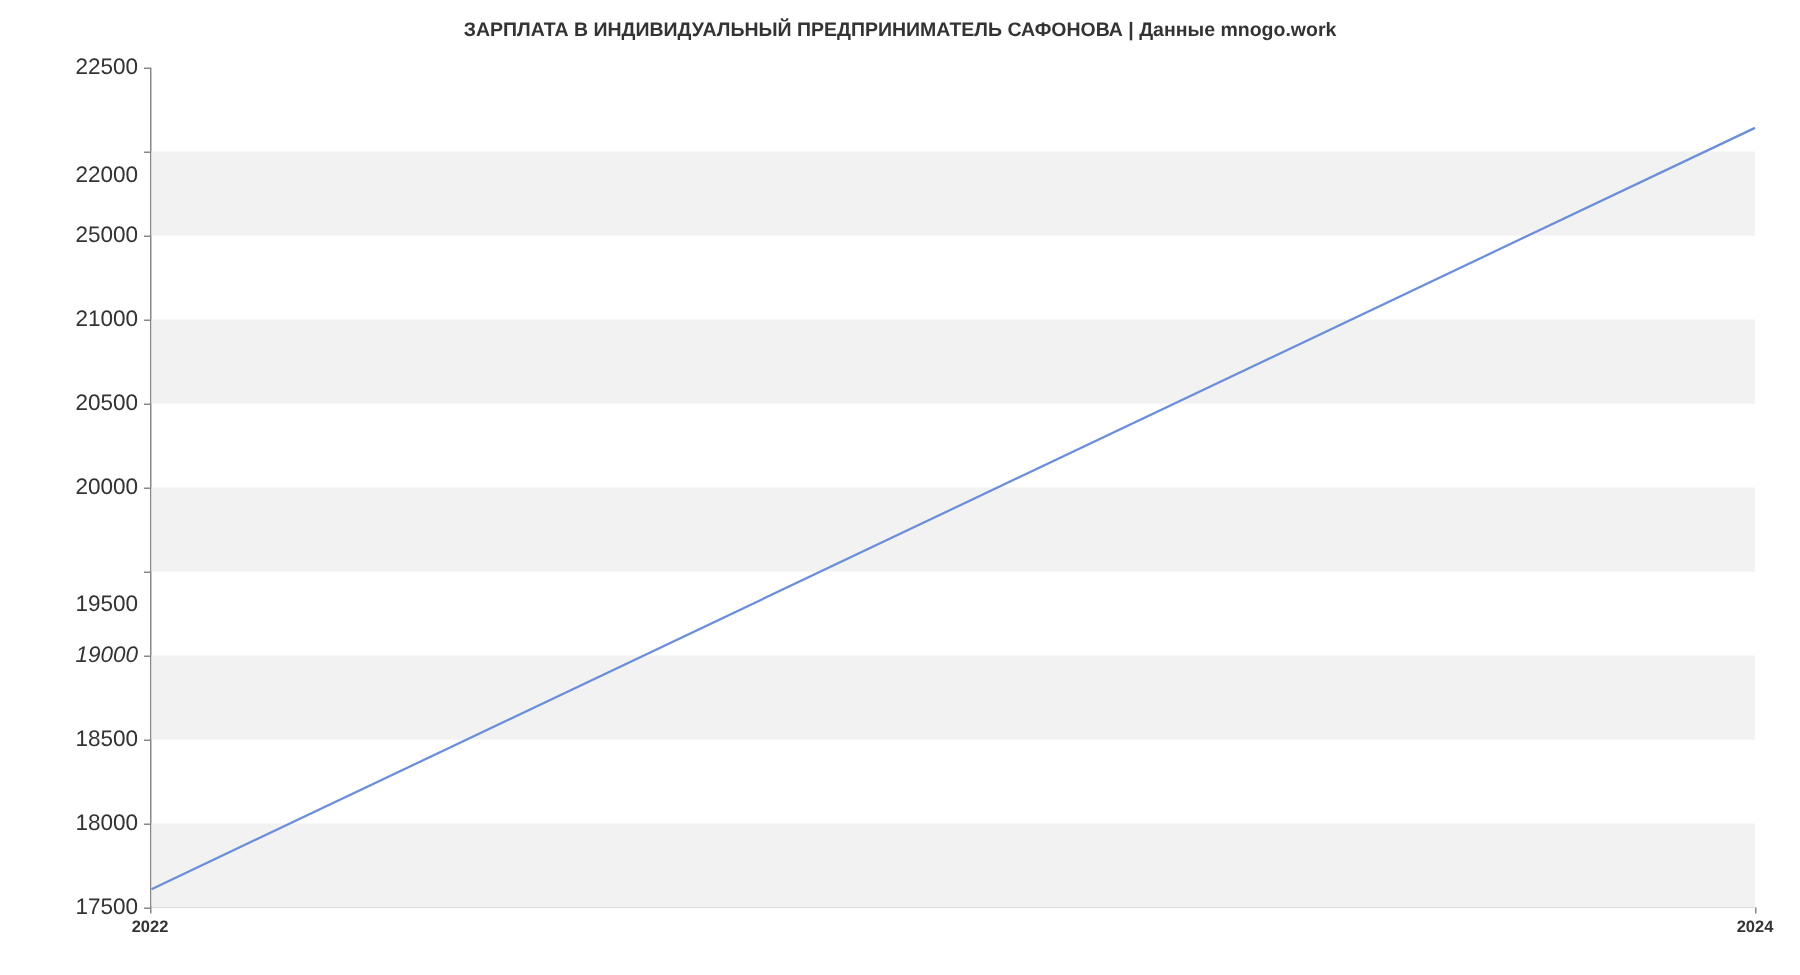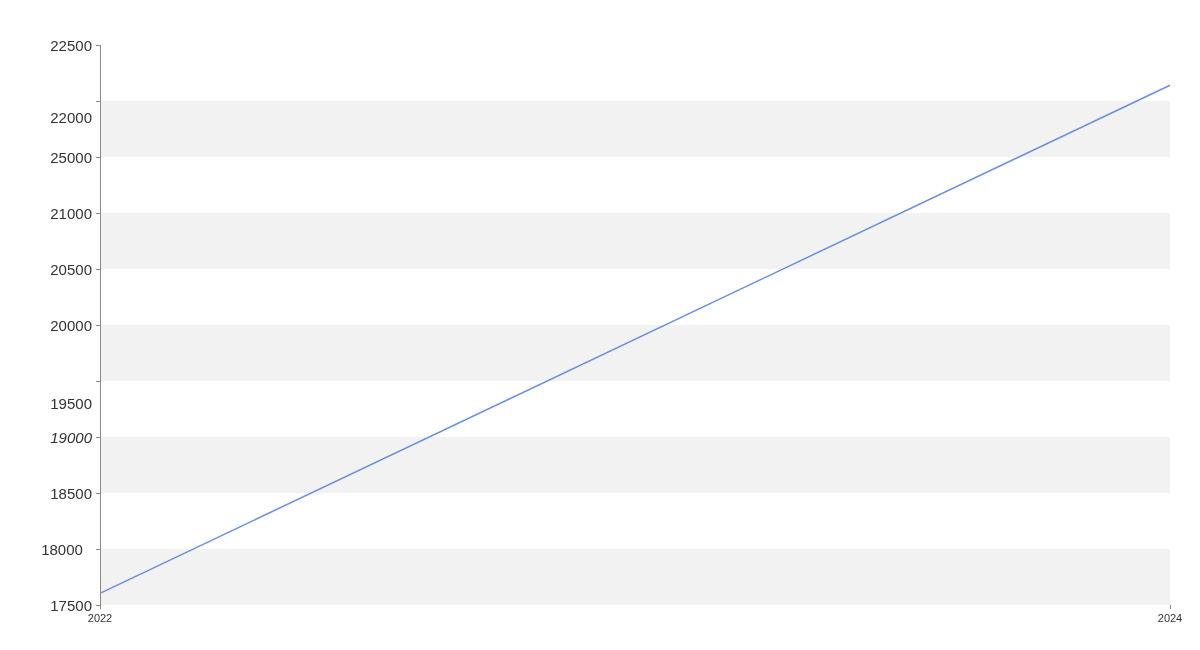--- a/index.html
+++ b/index.html
@@ -2,43 +2,44 @@
 <html><head>
   <meta charset="utf-8">
   <style>
     * { margin: 0; padding: 0; box-sizing: border-box; }
     html, body { width: 1200px; height: 650px; background: #ffffff; font-family: Arial, sans-serif; }
     .chart-container { position: relative; width: 1200px; height: 650px; }
     .chart-title { text-align: center; font-size: 13px; color: #333; padding-top: 12px; font-weight: bold; }
     .plot-area { position: absolute; left: 100px; top: 45px; width: 1070px; height: 560px; border-left: 1px solid #888; border-bottom: 1px solid #888; }
     .grid-band { position: absolute; left: 0; width: 100%; background: #f2f2f2; }
     .y-tick-label { position: absolute; right: 1108px; font-size: 15px; color: #333; transform: translateY(-50%); text-align: right; width: 60px; }
-    .x-tick-label { position: absolute; top: 612px; font-size: 11px; color: #333; transform: translateX(-50%); }
+    .x-tick-label { position: absolute; top: 612px; font-size: 11px; color: #333; transform: translateX(-50%); font-weight: bold; }
     .tick-mark-y { position: absolute; left: 96px; width: 4px; height: 1px; background: #888; }
     .tick-mark-x { position: absolute; top: 605px; width: 1px; height: 4px; background: #888; }
     svg.line-svg { position: absolute; left: 0; top: 0; width: 100%; height: 100%; overflow: visible; }
   </style>
 </head>
 <body>
 
 <div class="chart-container">
+  <div class="chart-title">ЗАРПЛАТА В ИНДИВИДУАЛЬНЫЙ ПРЕДПРИНИМАТЕЛЬ САФОНОВА | Данные mnogo.work</div>
   <div class="plot-area">
 
   <div class="grid-band" style="top: 504px; height: 56px;"></div>
       <div class="grid-band" style="top: 392px; height: 56px;"></div>
       <div class="grid-band" style="top: 280px; height: 56px;"></div>
       <div class="grid-band" style="top: 168px; height: 56px;"></div>
       <div class="grid-band" style="top: 56px; height: 56px;"></div>
       <svg class="line-svg" preserveAspectRatio="none" viewBox="0 0 1070 560">
         <path d="M0 548.8 L1070 40.319999999999936" stroke="#6a8fd8" stroke-width="1.5" fill="none"></path>
       </svg>
     </div>
 <div class="y-tick-label" style="top: 605px;">17500</div>
     <div class="tick-mark-y" style="top: 605px;"></div>
-    <div class="y-tick-label" style="top: 549px; text-align: center;">18000</div>
+    <div class="y-tick-label" style="top: 549px;">18000</div>
     <div class="tick-mark-y" style="top: 549px;"></div>
     <div class="y-tick-label" style="top: 493px;">18500</div>
     <div class="tick-mark-y" style="top: 493px;"></div>
     <div class="y-tick-label" style="top: 437px; font-style: italic;">19000</div>
     <div class="tick-mark-y" style="top: 437px;"></div>
     <div class="y-tick-label" style="top: 381px; margin-top: 22px;">19500</div>
     <div class="tick-mark-y" style="top: 381px;"></div>
     <div class="y-tick-label" style="top: 325px;">20000</div>
     <div class="tick-mark-y" style="top: 325px;"></div>
     <div class="y-tick-label" style="top: 269px;">20500</div>

